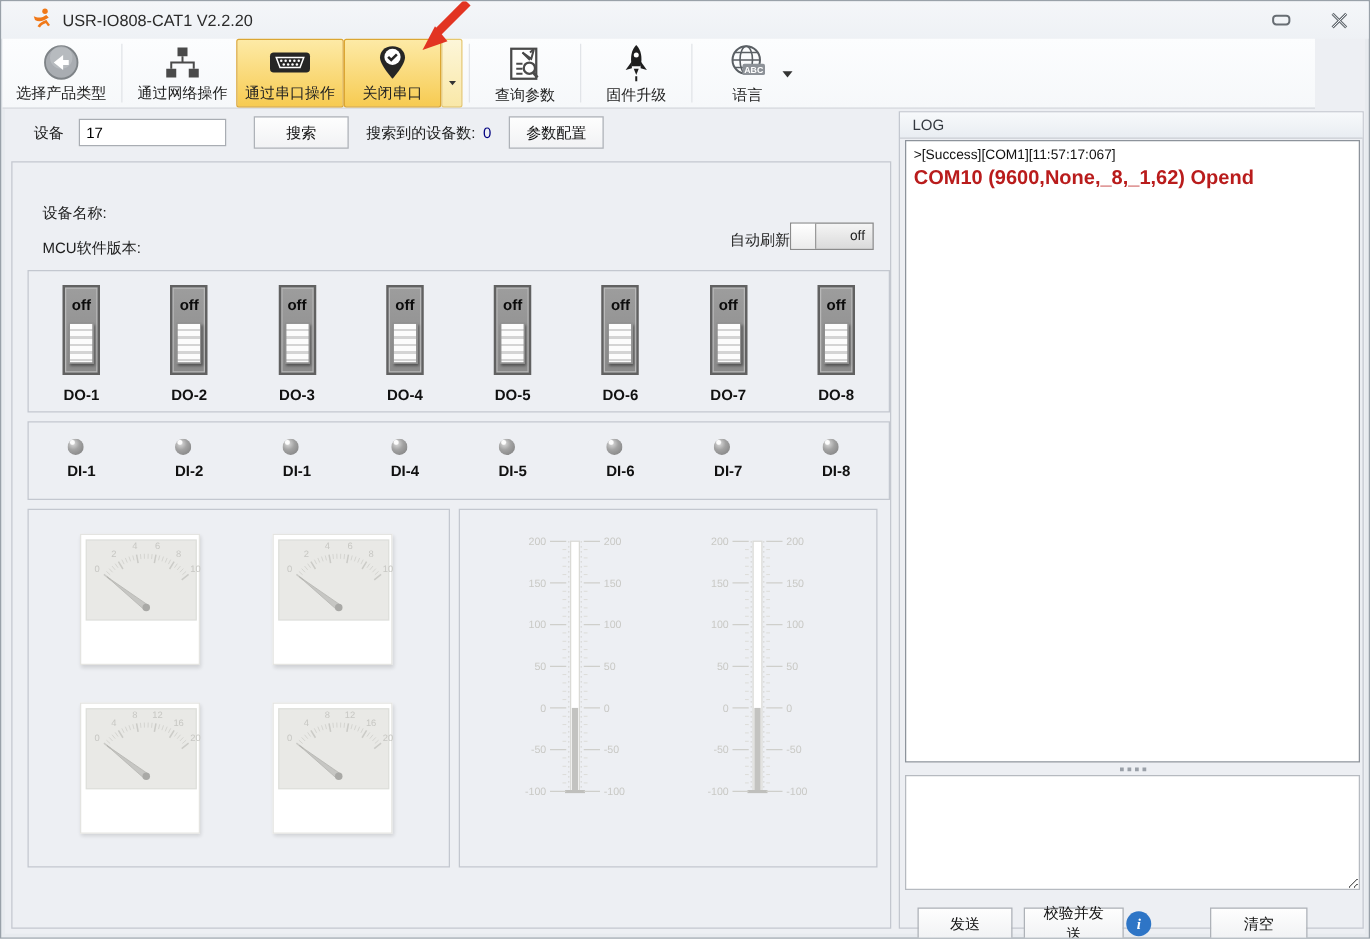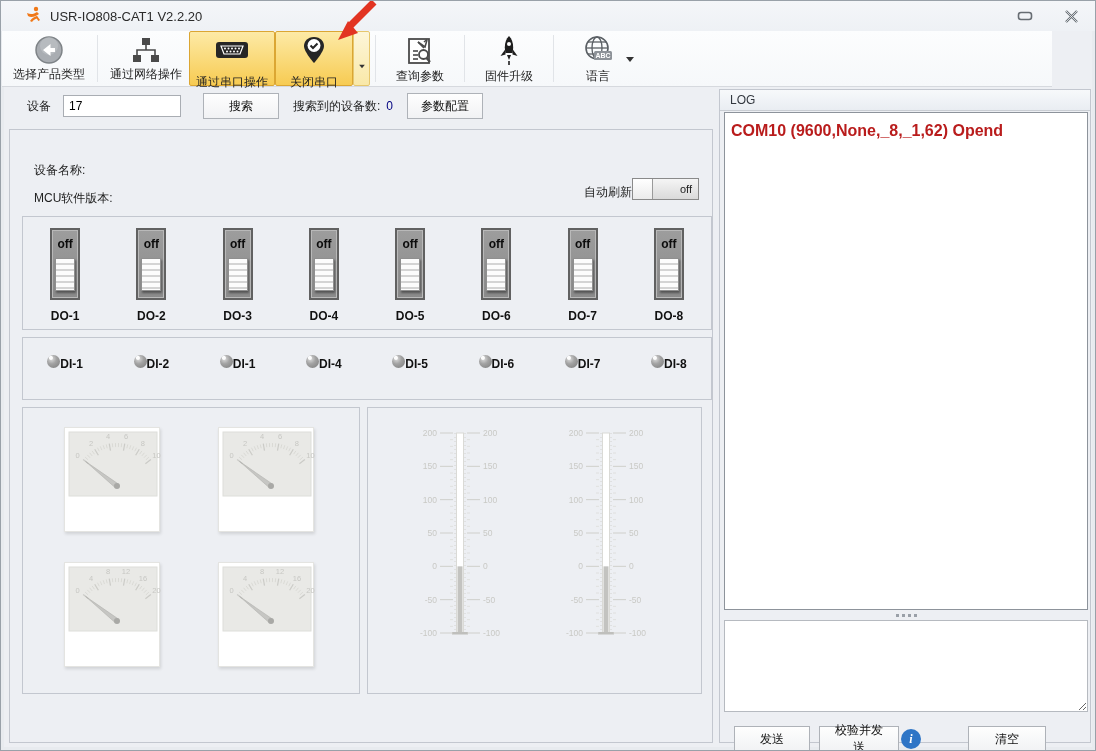--- a/index.html
+++ b/index.html
@@ -12,21 +12,21 @@
   .titlebar .title{margin-left:8px;font-size:13px;color:#2b2b2b;}
   .winbtns{position:absolute;right:10px;top:4px;display:flex;gap:18px;}
   .winbtn{width:28px;height:22px;display:flex;align-items:center;justify-content:center;cursor:default;}
   
   .toolbar{position:absolute;left:1px;top:30px;width:1050px;height:56px;background:linear-gradient(#fcfdfe,#f6f8fa);
            border-bottom:1px solid #d6d9de;display:flex;align-items:stretch;padding-left:4px;}
   .tbtn{display:flex;flex-direction:column;align-items:center;justify-content:flex-start;padding:3px 6px 2px;
         min-width:78px;border:1px solid transparent;border-radius:2px;}
   .tbtn .ticon{height:32px;display:flex;align-items:center;justify-content:center;}
   .tbtn .tlabel{font-size:12px;color:#222;margin-top:1px;white-space:nowrap;}
-  .tbtn.active{background:linear-gradient(#fdeaa6,#f7cb52);border:1px solid #dba633;gap:8px;}
+  .tbtn.active{background:linear-gradient(#fdeaa6,#f7cb52);border:1px solid #dba633;}
   .tbtn-drop{width:17px;border:1px solid #e6c76e;background:linear-gradient(#fdf6d9,#f9e8a8);display:flex;
              align-items:flex-end;justify-content:center;padding-bottom:16px;border-radius:2px;}
   .drop-caret{width:0;height:0;border-left:4px solid transparent;border-right:4px solid transparent;border-top:5px solid #333;}
   .tsep{width:1px;background:#e1e4e8;margin:4px 5px;}
   .lang-caret{position:absolute;margin-left:64px;margin-top:22px;}
   
   .searchrow{position:absolute;left:8px;top:88px;width:704px;height:34px;display:flex;align-items:center;}
   .lbl{color:#1d1d1d;}
   .txtinput{width:118px;height:22px;border:1px solid #a9adb3;background:#fff;padding:2px 5px;font-size:12px;
             font-family:"Liberation Sans",sans-serif;margin-left:12px;}
@@ -51,21 +51,21 @@
   .do-item{display:flex;flex-direction:column;align-items:center;}
   .do-switch{width:30px;height:72px;background:linear-gradient(#9d9d9d,#8a8a8a);border:2px solid #616161;
              box-shadow:inset 0 0 0 1px #b9b9b9;}
   .do-state{text-align:center;font-weight:bold;font-size:12px;color:#0c0c0c;margin-top:7px;}
   .do-knob{width:20px;height:33px;margin:7px auto 0;background:repeating-linear-gradient(#fcfcfc 0 4px,#d4d4d4 4px 6px);
            border:1px solid #8f8f8f;box-shadow:1px 2px 2px rgba(0,0,0,.4);}
   .do-label{margin-top:9px;font-weight:bold;font-size:12px;color:#111;}
   
   .di-row{position:absolute;left:12px;top:209px;width:690px;height:61px;display:flex;justify-content:space-around;
           align-items:flex-start;padding-top:12px;}
-  .di-item{display:flex;flex-direction:row;align-items:center;}
+  .di-item{display:flex;flex-direction:column;align-items:flex-start;}
   .led{width:13px;height:13px;border-radius:50%;
        background:radial-gradient(circle at 30% 22%, rgba(255,255,255,.95) 0 1.5px, transparent 2.5px),
                   radial-gradient(circle at 35% 30%, #dcdcdc 0%, #a3a3a3 40%, #8b8b8b 75%, #7d7d7d 100%);}
   .di-label{margin-top:6px;font-weight:bold;font-size:12px;color:#111;}
   
   .gauge-grid{position:absolute;left:12px;top:277px;width:338px;height:287px;display:grid;
               grid-template-columns:96px 96px;grid-template-rows:105px 105px;column-gap:58px;row-gap:30px;
               padding:20px 0 0 42px;}
   .gauge-card{width:96px;height:105px;background:#fff;border:1px solid #e4e4e1;box-shadow:1px 2px 3px rgba(0,0,0,.12);}
   .scale-box{position:absolute;left:357px;top:277px;width:335px;height:287px;display:flex;justify-content:center;
@@ -662,20 +662,21 @@
             <line x1="50" y1="24.666666666666668" x2="53" y2="24.666666666666668" stroke="#dcdcd8" stroke-width=".8"></line>
             <line x1="67" y1="24.666666666666668" x2="70" y2="24.666666666666668" stroke="#dcdcd8" stroke-width=".8"></line>
           </svg></div>
       </div>
   </div>
 
   <div class="group" style="left:718px;top:88px;width:372px;height:654px">
     <div class="ghead">LOG</div>
 
     <div class="logbox" id="logbox">
+        <div class="log-meta">&gt;[Success][COM1][11:57:17:067]</div>
         <div class="log-success">COM10 (9600,None,_8,_1,62) Opend</div>
       </div>
 
     <div class="splitter">
         <i></i>
         <i></i>
         <i></i>
         <i></i>
       </div>
 

